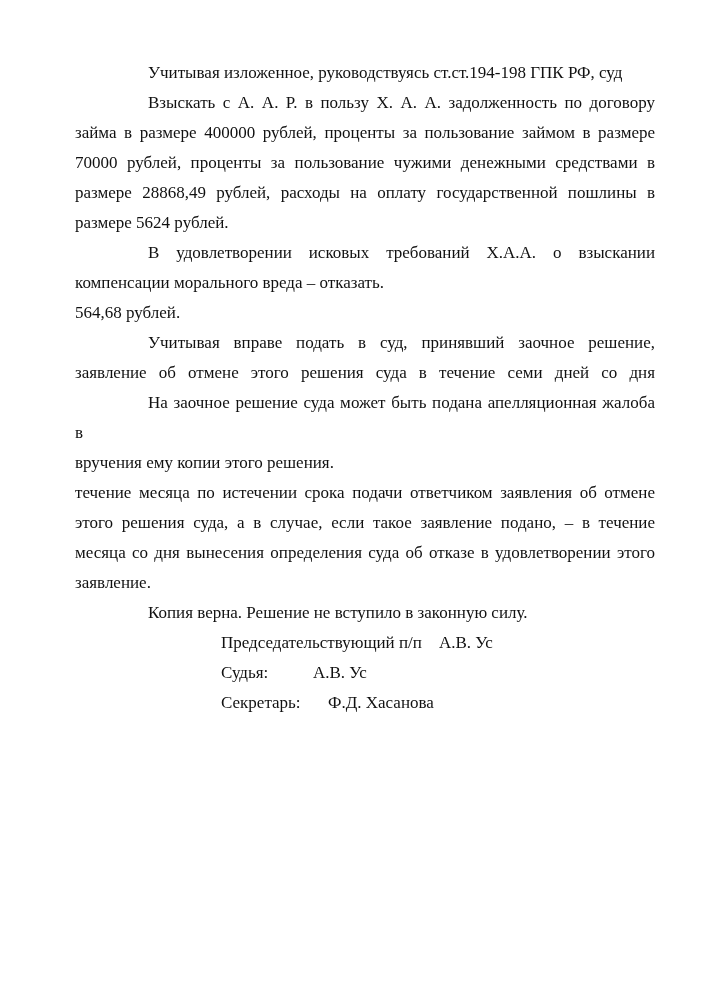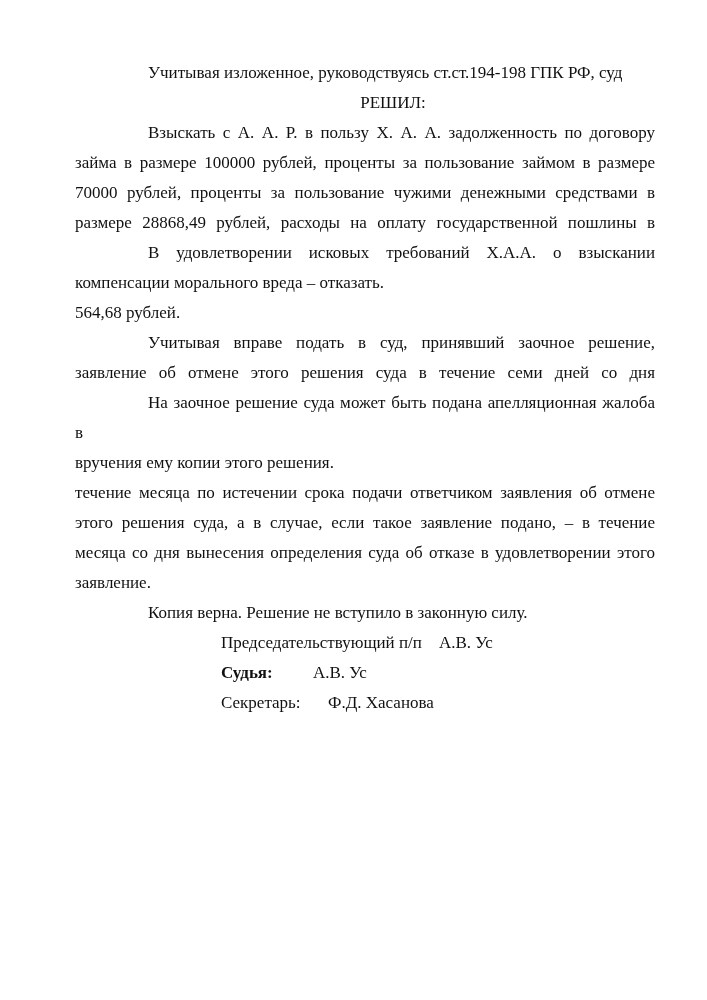--- a/index.html
+++ b/index.html
@@ -37,35 +37,35 @@
     text-justify: inter-word;
   }
   .line.center {
     text-align: center;
     text-align-last: center;
     text-indent: 56px;
   }
   .sig-label {
     display: inline-block;
   }
-  .line[data-name="signature-judge"] .sig-label { width: 165px; font-weight: bold; }
+  .line[data-name="signature-judge"] .sig-label { width: 165px; }
   .line[data-name="signature-secretary"] .sig-label { width: 180px; }
   .line[data-name="signature-presiding"] .sig-value { margin-left: 17px; }
 </style>
 </head>
 <body>
 
 <div class="page" data-name="court-decision-page">
   <div class="doc-text" id="doc" data-name="document-text">
       <div class="line indent" data-name="intro-line">Учитывая изложенное, руководствуясь ст.ст.194-198 ГПК РФ, суд</div>
-      <div class="line center" data-name="resolution-heading">РЕШИЛ:</div>
       <div class="line indent justify" data-name="body-line">Взыскать с А. А. Р. в пользу Х. А. А. задолженность по договору</div>
-      <div class="line justify" data-name="body-line">займа в размере 100000 рублей, проценты за пользование займом в размере</div>
+      <div class="line justify" data-name="body-line">займа в размере 400000 рублей, проценты за пользование займом в размере</div>
       <div class="line justify" data-name="body-line">70000 рублей, проценты за пользование чужими денежными средствами в</div>
       <div class="line justify" data-name="body-line">размере 28868,49 рублей, расходы на оплату государственной пошлины в</div>
+      <div class="line" data-name="body-line">размере 5624 рублей.</div>
       <div class="line indent justify" data-name="body-line">В удовлетворении исковых требований Х.А.А. о взыскании</div>
       <div class="line" data-name="body-line">компенсации морального вреда – отказать.</div>
       <div class="line" data-name="body-line">564,68 рублей.</div>
       <div class="line indent justify" data-name="body-line">Учитывая вправе подать в суд, принявший заочное решение,</div>
       <div class="line justify" data-name="body-line">заявление об отмене этого решения суда в течение семи дней со дня</div>
       <div class="line indent justify" data-name="body-line">На заочное решение суда может быть подана апелляционная жалоба в</div>
       <div class="line" data-name="body-line">вручения ему копии этого решения.</div>
       <div class="line justify" data-name="body-line">течение месяца по истечении срока подачи ответчиком заявления об отмене</div>
       <div class="line justify" data-name="body-line">этого решения суда, а в случае, если такое заявление подано, – в течение</div>
       <div class="line justify" data-name="body-line">месяца со дня вынесения определения суда об отказе в удовлетворении этого</div>

